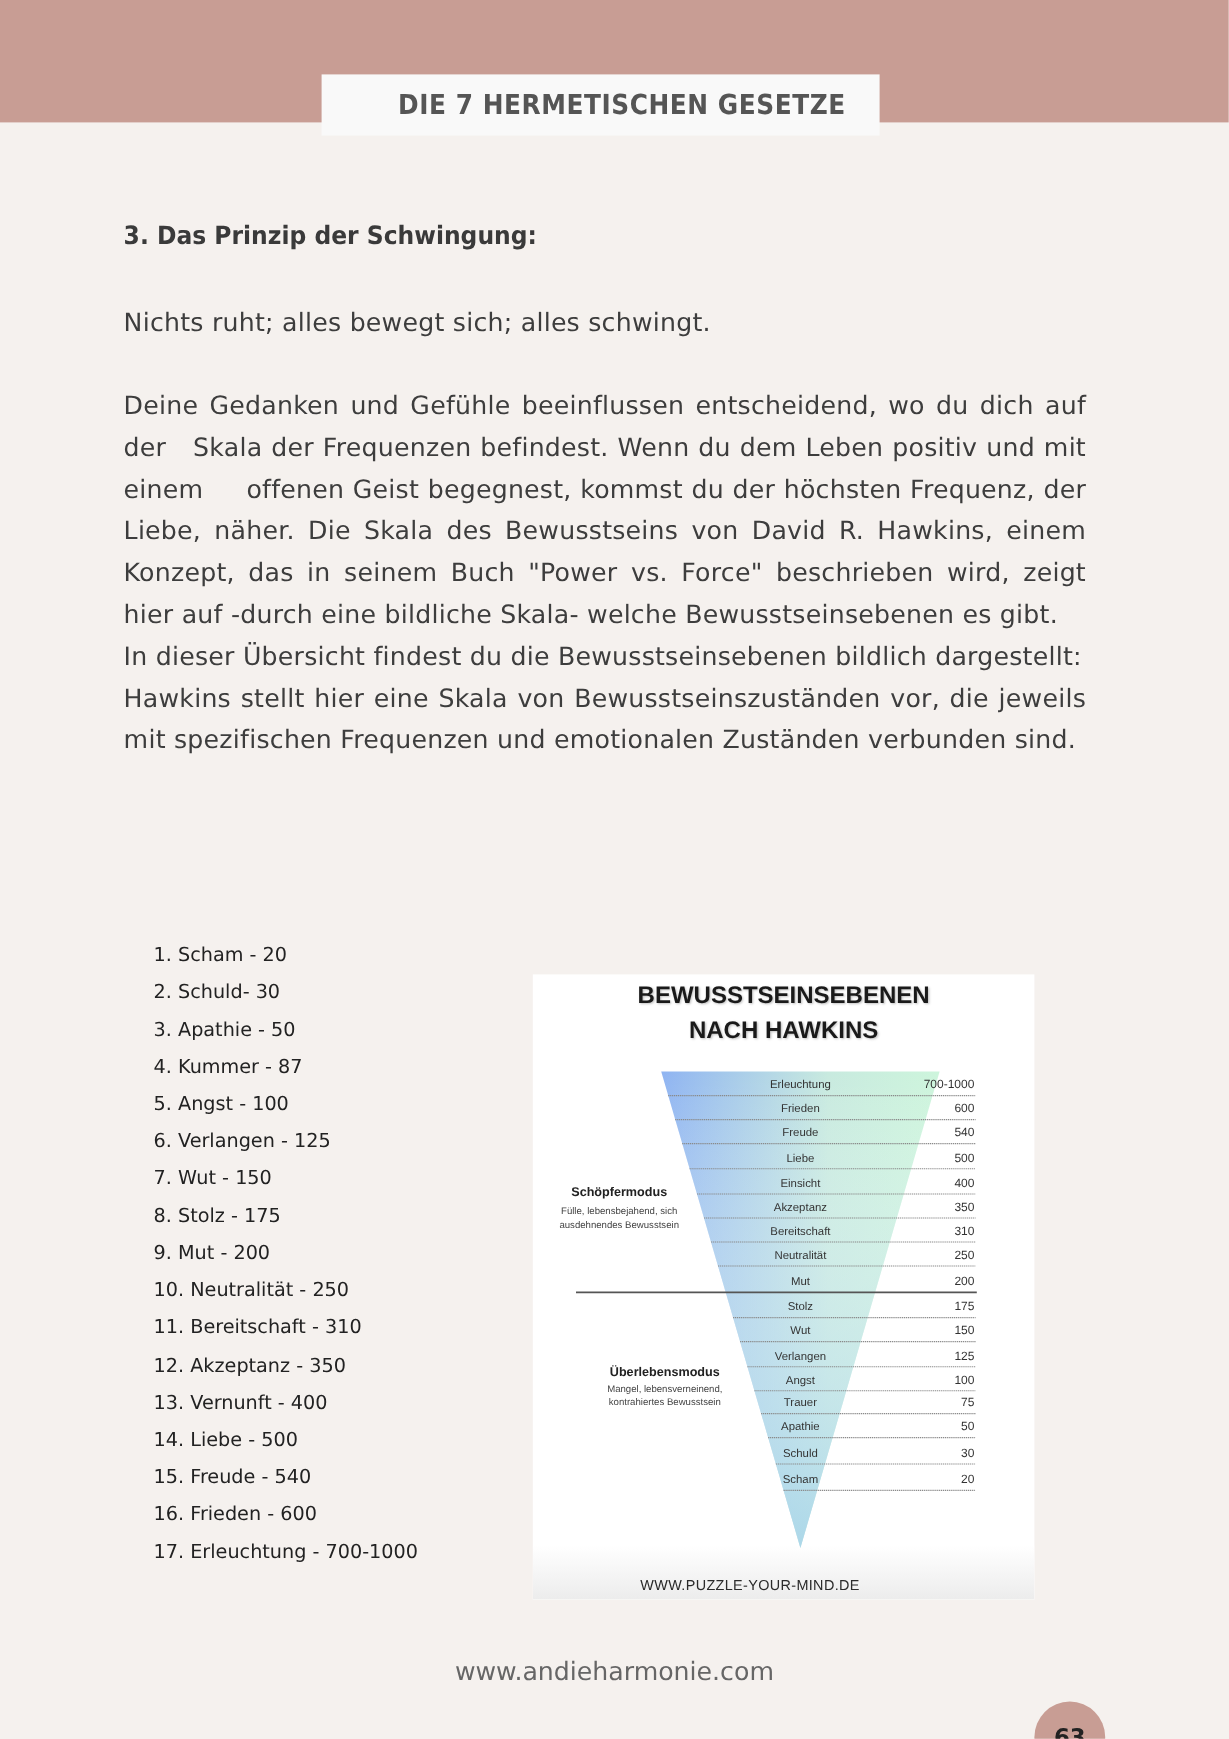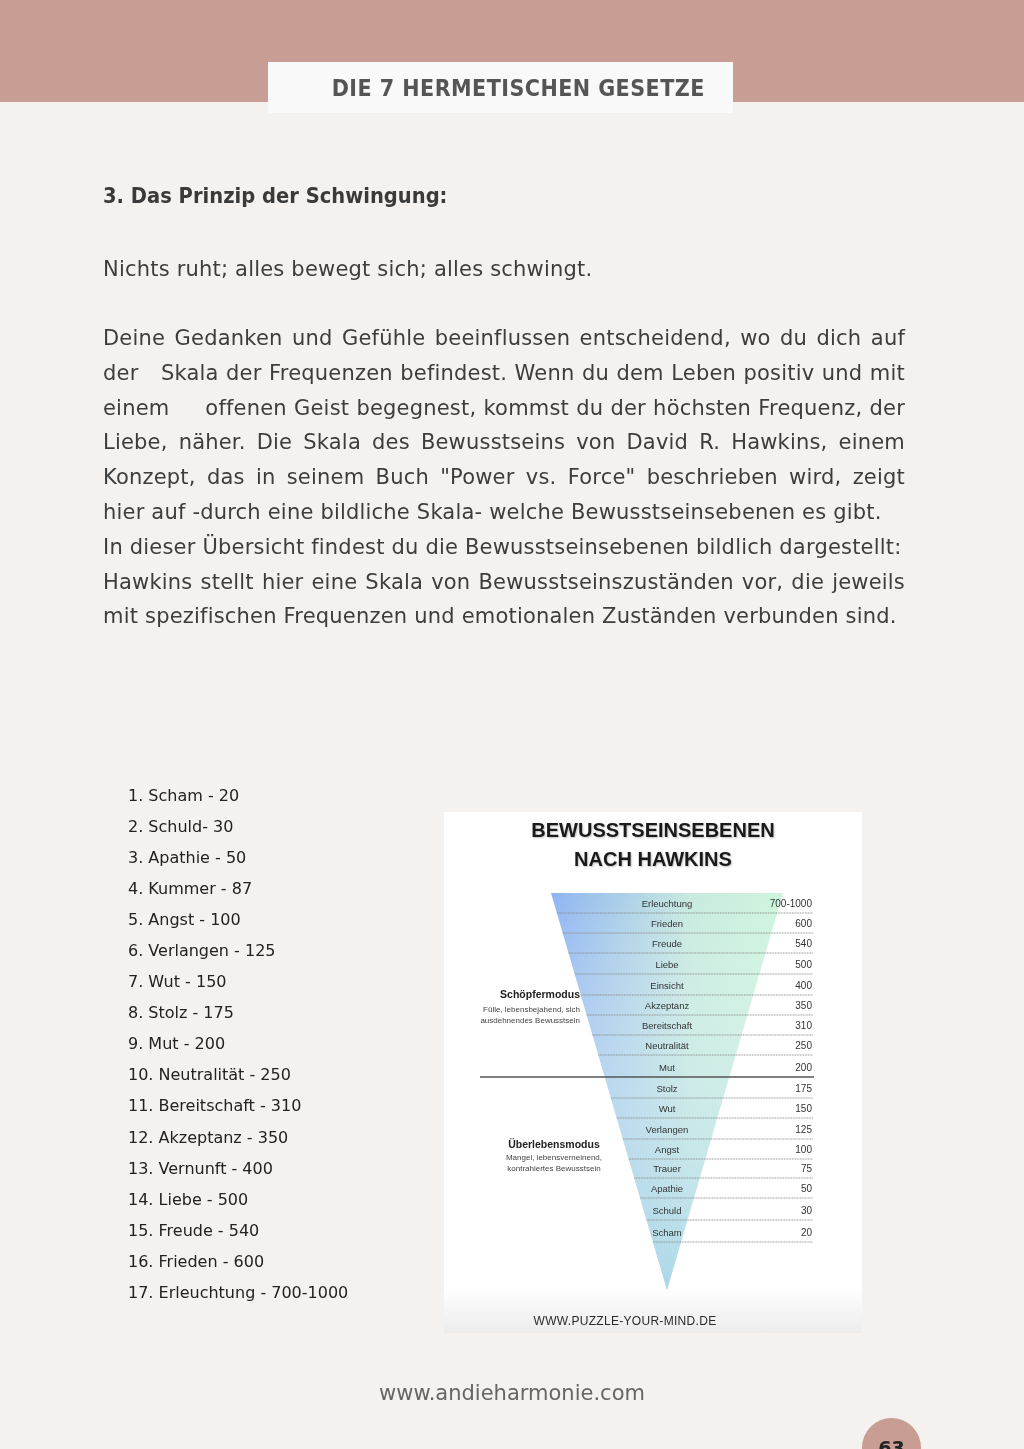--- a/index.html
+++ b/index.html
@@ -199,21 +199,21 @@
         <text x="223" y="402" text-anchor="middle" font-family="Liberation Sans, sans-serif" font-size="9.5" fill="#333">Schuld</text>
         <text x="368" y="402" text-anchor="end" font-family="Liberation Sans, sans-serif" font-size="10" fill="#333">30</text>
         <line x1="202.54659949622166" y1="408" x2="369" y2="408" stroke="#8a8a8a" stroke-width="0.9" stroke-dasharray="1 0.6"></line>
         <text x="223" y="424" text-anchor="middle" font-family="Liberation Sans, sans-serif" font-size="9.5" fill="#333">Scham</text>
         <text x="368" y="424" text-anchor="end" font-family="Liberation Sans, sans-serif" font-size="10" fill="#333">20</text>
         <line x1="208.97481108312343" y1="430" x2="369" y2="430" stroke="#8a8a8a" stroke-width="0.9" stroke-dasharray="1 0.6"></line>
       </g>
     <line x1="36" y1="265" x2="370" y2="265" stroke="#555" stroke-width="1.6"></line>
   </svg>
 
-  <div class="mode-block" style="left: 8px; top: 176px; width: 128px; text-align: right;">
+  <div class="mode-block" style="left: 8px; top: 176px; width: 128px;">
     <div class="mode-title">Schöpfermodus</div>
     <div class="mode-desc">
       <div>Fülle, lebensbejahend, sich</div>
       <div>ausdehnendes Bewusstsein</div>
     </div>
   </div>
 
   <div class="mode-block" style="left: 46px; top: 326px; width: 128px;">
     <div class="mode-title">Überlebensmodus</div>
     <div class="mode-desc" style="margin-top:2px;">

